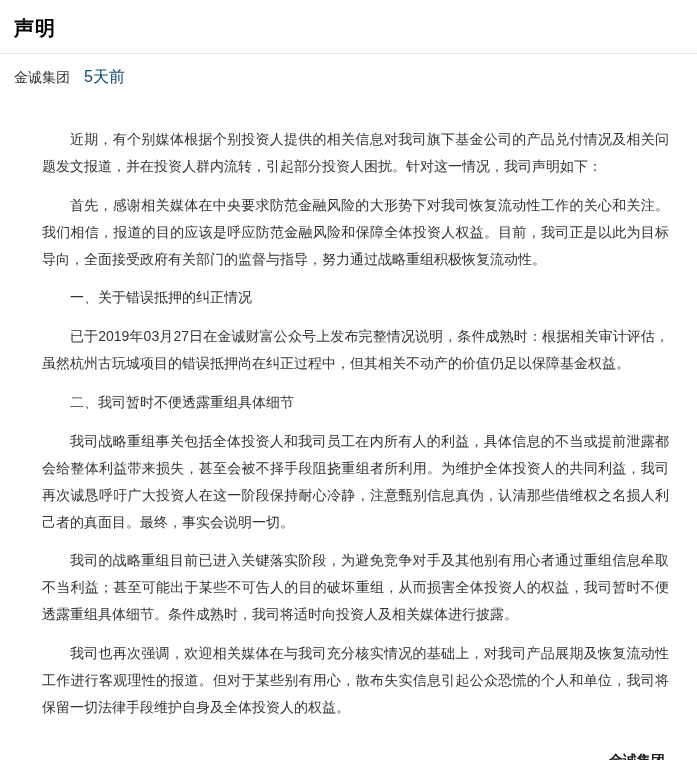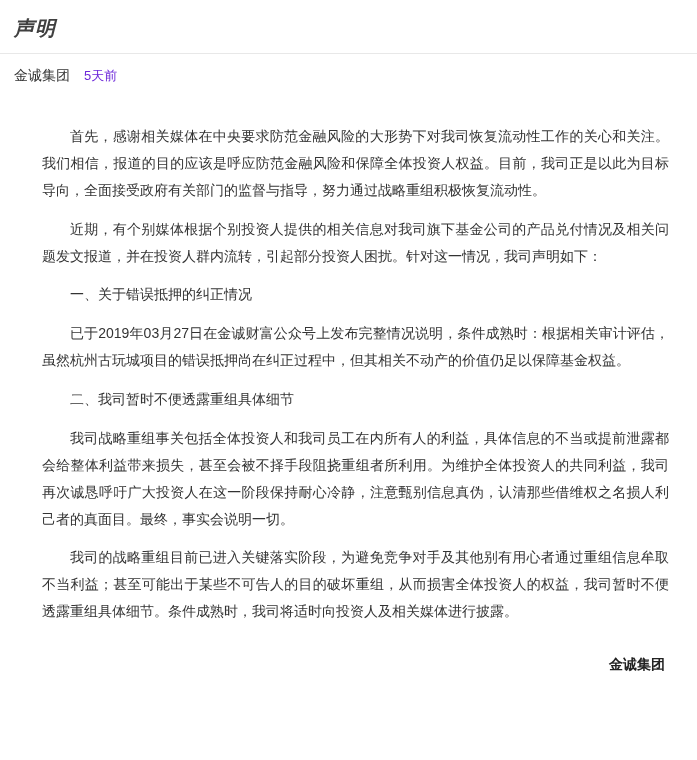--- a/index.html
+++ b/index.html
@@ -9,40 +9,39 @@
     min-height: 760px;
     font-family: "Liberation Sans", "DejaVu Sans", sans-serif;
     color: #333333;
   }
   .page { width: 697px; min-height: 760px; background: #ffffff; }
 
   .header { padding: 15px 14px 11px 14px; }
   .title {
     font-size: 20px;
     font-weight: bold;
-    color: #404040;
+    color: #000000;
     letter-spacing: 1px;
-    font-style: italic;
   }
 
   .divider {
     border: none;
     border-top: 1px solid #e8e8e8;
     height: 0;
     width: 100%;
   }
 
   .byline {
     padding: 13px 14px 0 14px;
     display: flex;
     align-items: baseline;
     gap: 14px;
   }
   .byline .author { font-size: 14px; color: #333333; }
-  .byline .time { font-size: 13px; color: #6d28d9; }
+  .byline .time { font-size: 16px; color: #0c4a6e; }
 
   .content {
     padding: 38px 28px 26px 42px;
     font-size: 14px;
     line-height: 1.92;
     color: #333333;
     text-align: justify;
   }
   .content p {
     text-indent: 2em;
@@ -76,27 +75,28 @@
   </header>
 
   <hr class="divider">
 
   <div class="byline">
     <span class="author">金诚集团</span>
     <span class="time">5天前</span>
   </div>
 
   <article class="content">
+    <p>近期，有个别媒体根据个别投资人提供的相关信息对我司旗下基金公司的产品兑付情况及相关问题发文报道，并在投资人群内流转，引起部分投资人困扰。针对这一情况，我司声明如下：</p>
     <p>首先，感谢相关媒体在中央要求防范金融风险的大形势下对我司恢复流动性工作的关心和关注。我们相信，报道的目的应该是呼应防范金融风险和保障全体投资人权益。目前，我司正是以此为目标导向，全面接受政府有关部门的监督与指导，努力通过战略重组积极恢复流动性。</p>
-    <p>近期，有个别媒体根据个别投资人提供的相关信息对我司旗下基金公司的产品兑付情况及相关问题发文报道，并在投资人群内流转，引起部分投资人困扰。针对这一情况，我司声明如下：</p>
     <p class="section-heading">一、关于错误抵押的纠正情况</p>
     <p>已于2019年03月27日在金诚财富公众号上发布完整情况说明，条件成熟时：根据相关审计评估，虽然杭州古玩城项目的错误抵押尚在纠正过程中，但其相关不动产的价值仍足以保障基金权益。</p>
     <p class="section-heading">二、我司暂时不便透露重组具体细节</p>
     <p>我司战略重组事关包括全体投资人和我司员工在内所有人的利益，具体信息的不当或提前泄露都会给整体利益带来损失，甚至会被不择手段阻挠重组者所利用。为维护全体投资人的共同利益，我司再次诚恳呼吁广大投资人在这一阶段保持耐心冷静，注意甄别信息真伪，认清那些借维权之名损人利己者的真面目。最终，事实会说明一切。</p>
     <p>我司的战略重组目前已进入关键落实阶段，为避免竞争对手及其他别有用心者通过重组信息牟取不当利益；甚至可能出于某些不可告人的目的破坏重组，从而损害全体投资人的权益，我司暂时不便透露重组具体细节。条件成熟时，我司将适时向投资人及相关媒体进行披露。</p>
+    <p>我司也再次强调，欢迎相关媒体在与我司充分核实情况的基础上，对我司产品展期及恢复流动性工作进行客观理性的报道。但对于某些别有用心，散布失实信息引起公众恐慌的个人和单位，我司将保留一切法律手段维护自身及全体投资人的权益。</p>
 
     <div class="signature">
       <p>金诚集团</p>
 
     </div>
   </article>
 
 </div>
 
 </body></html>

